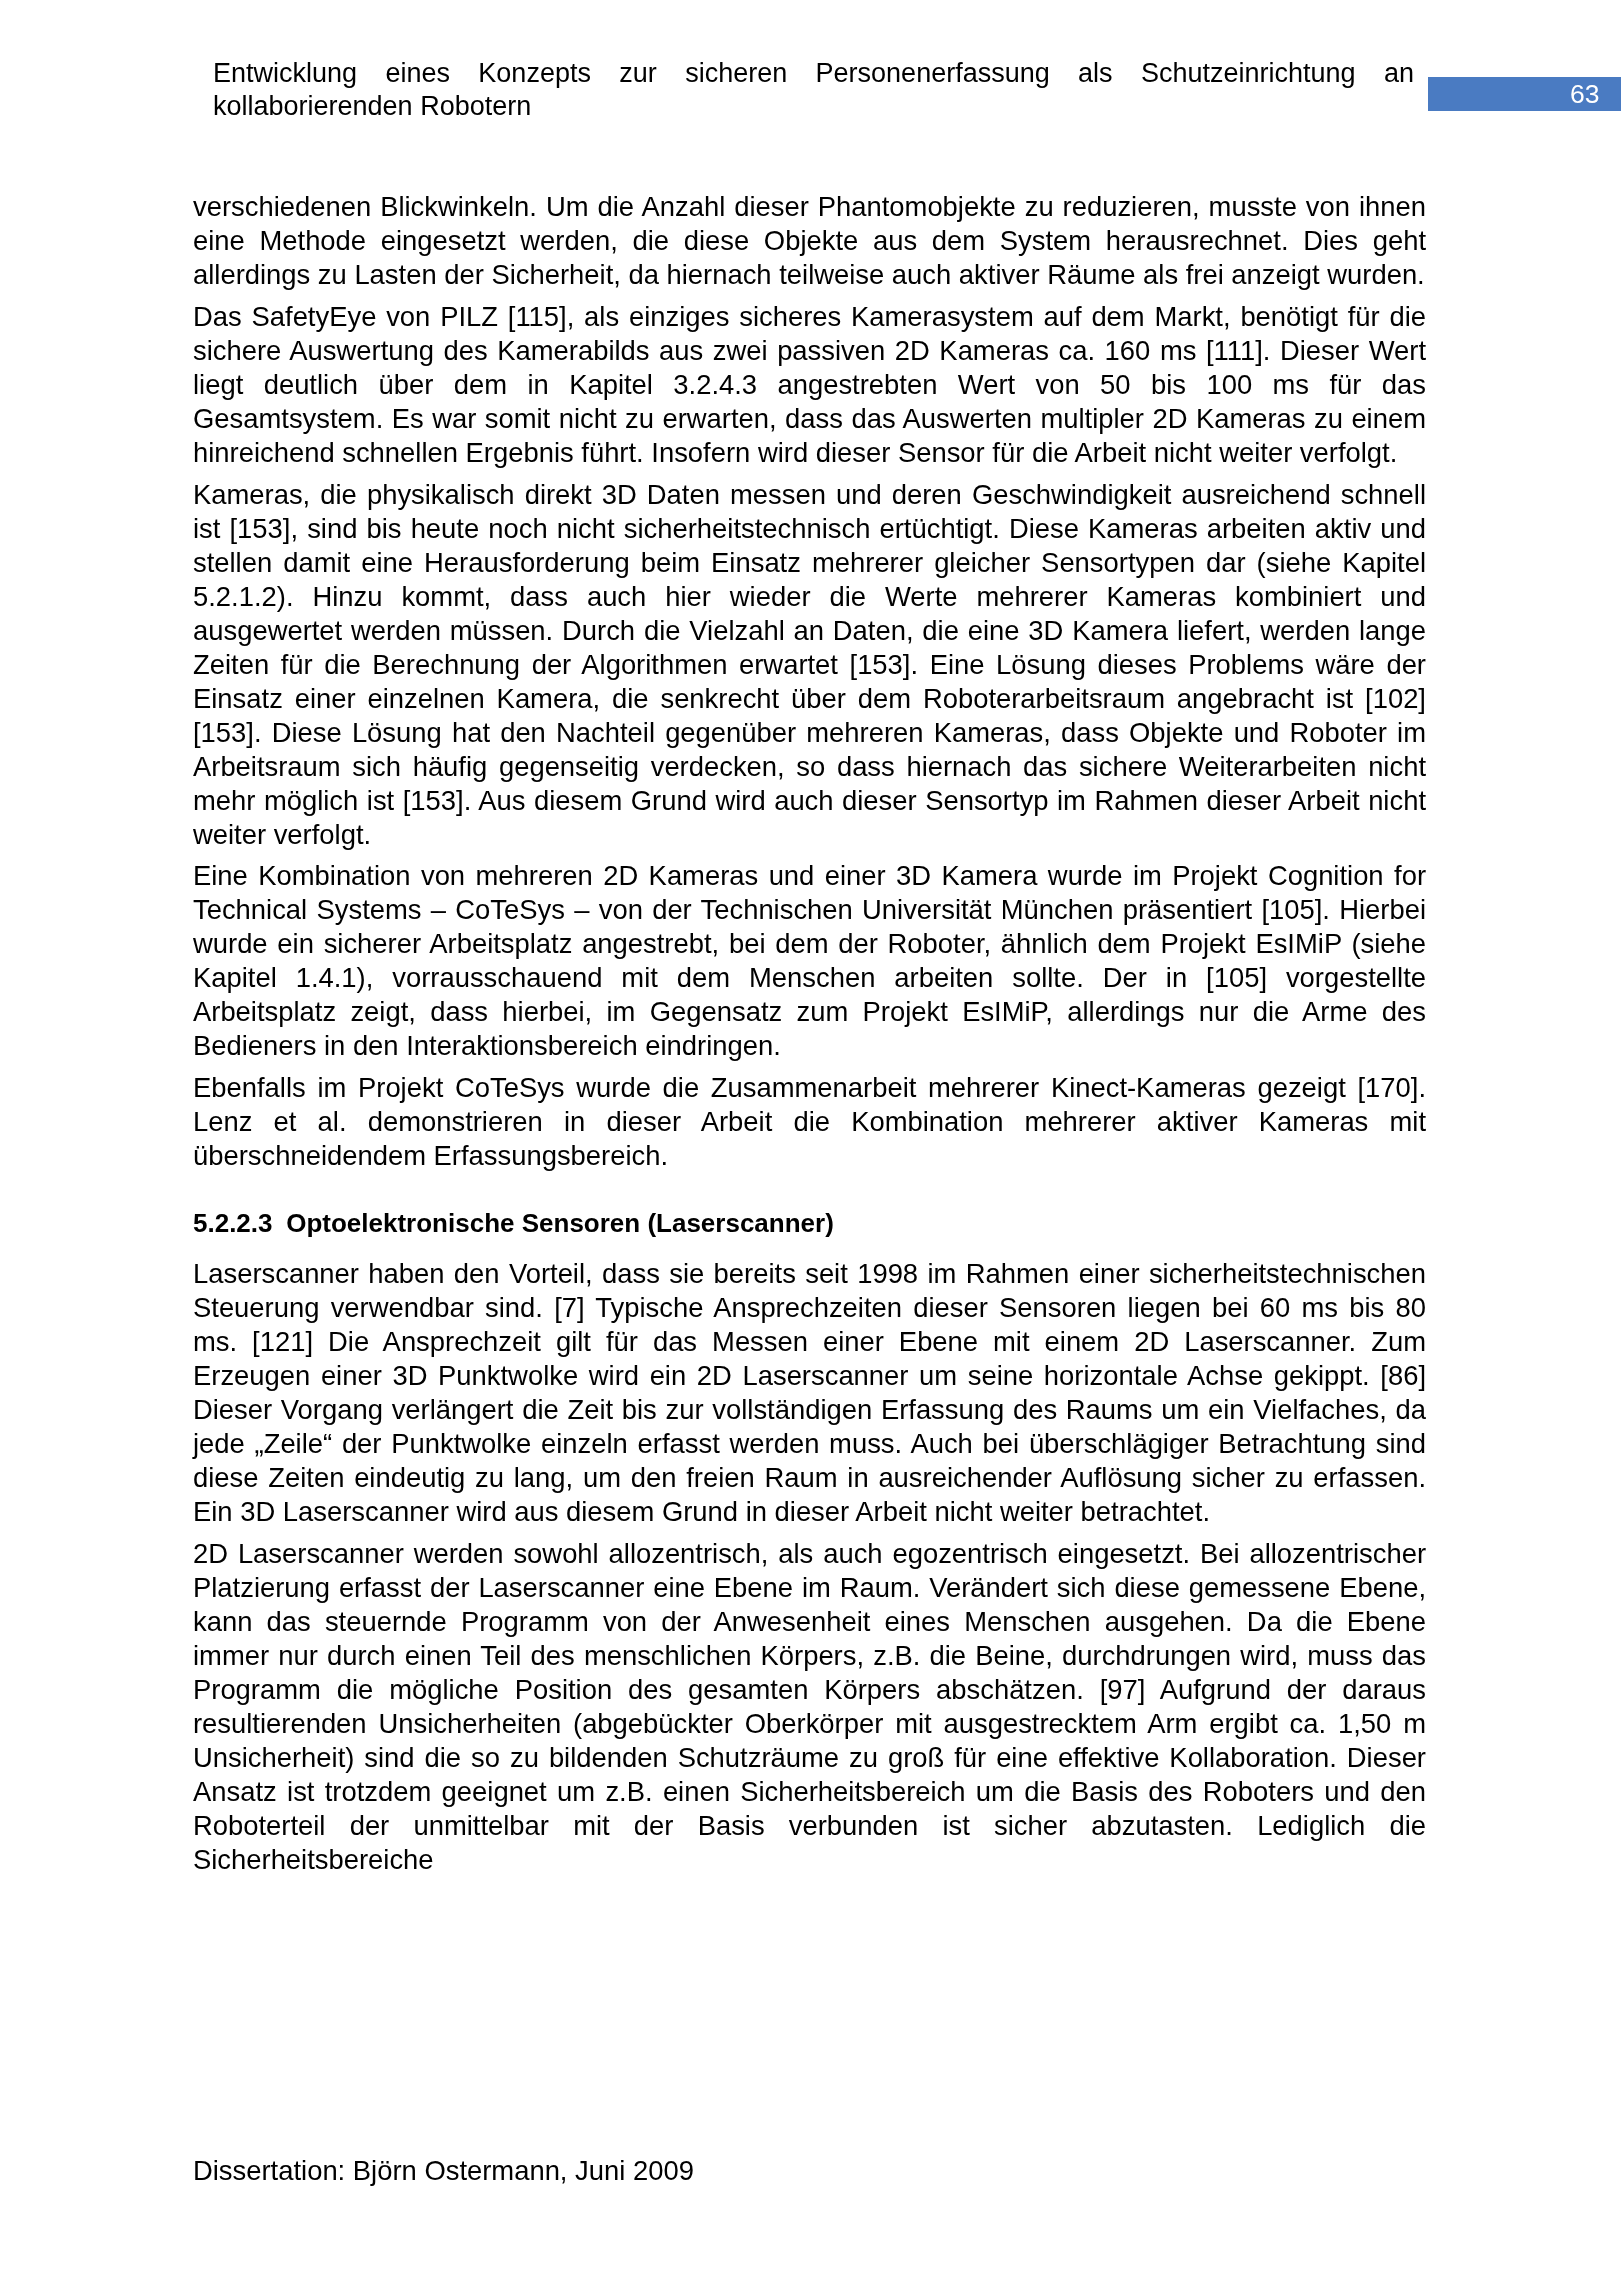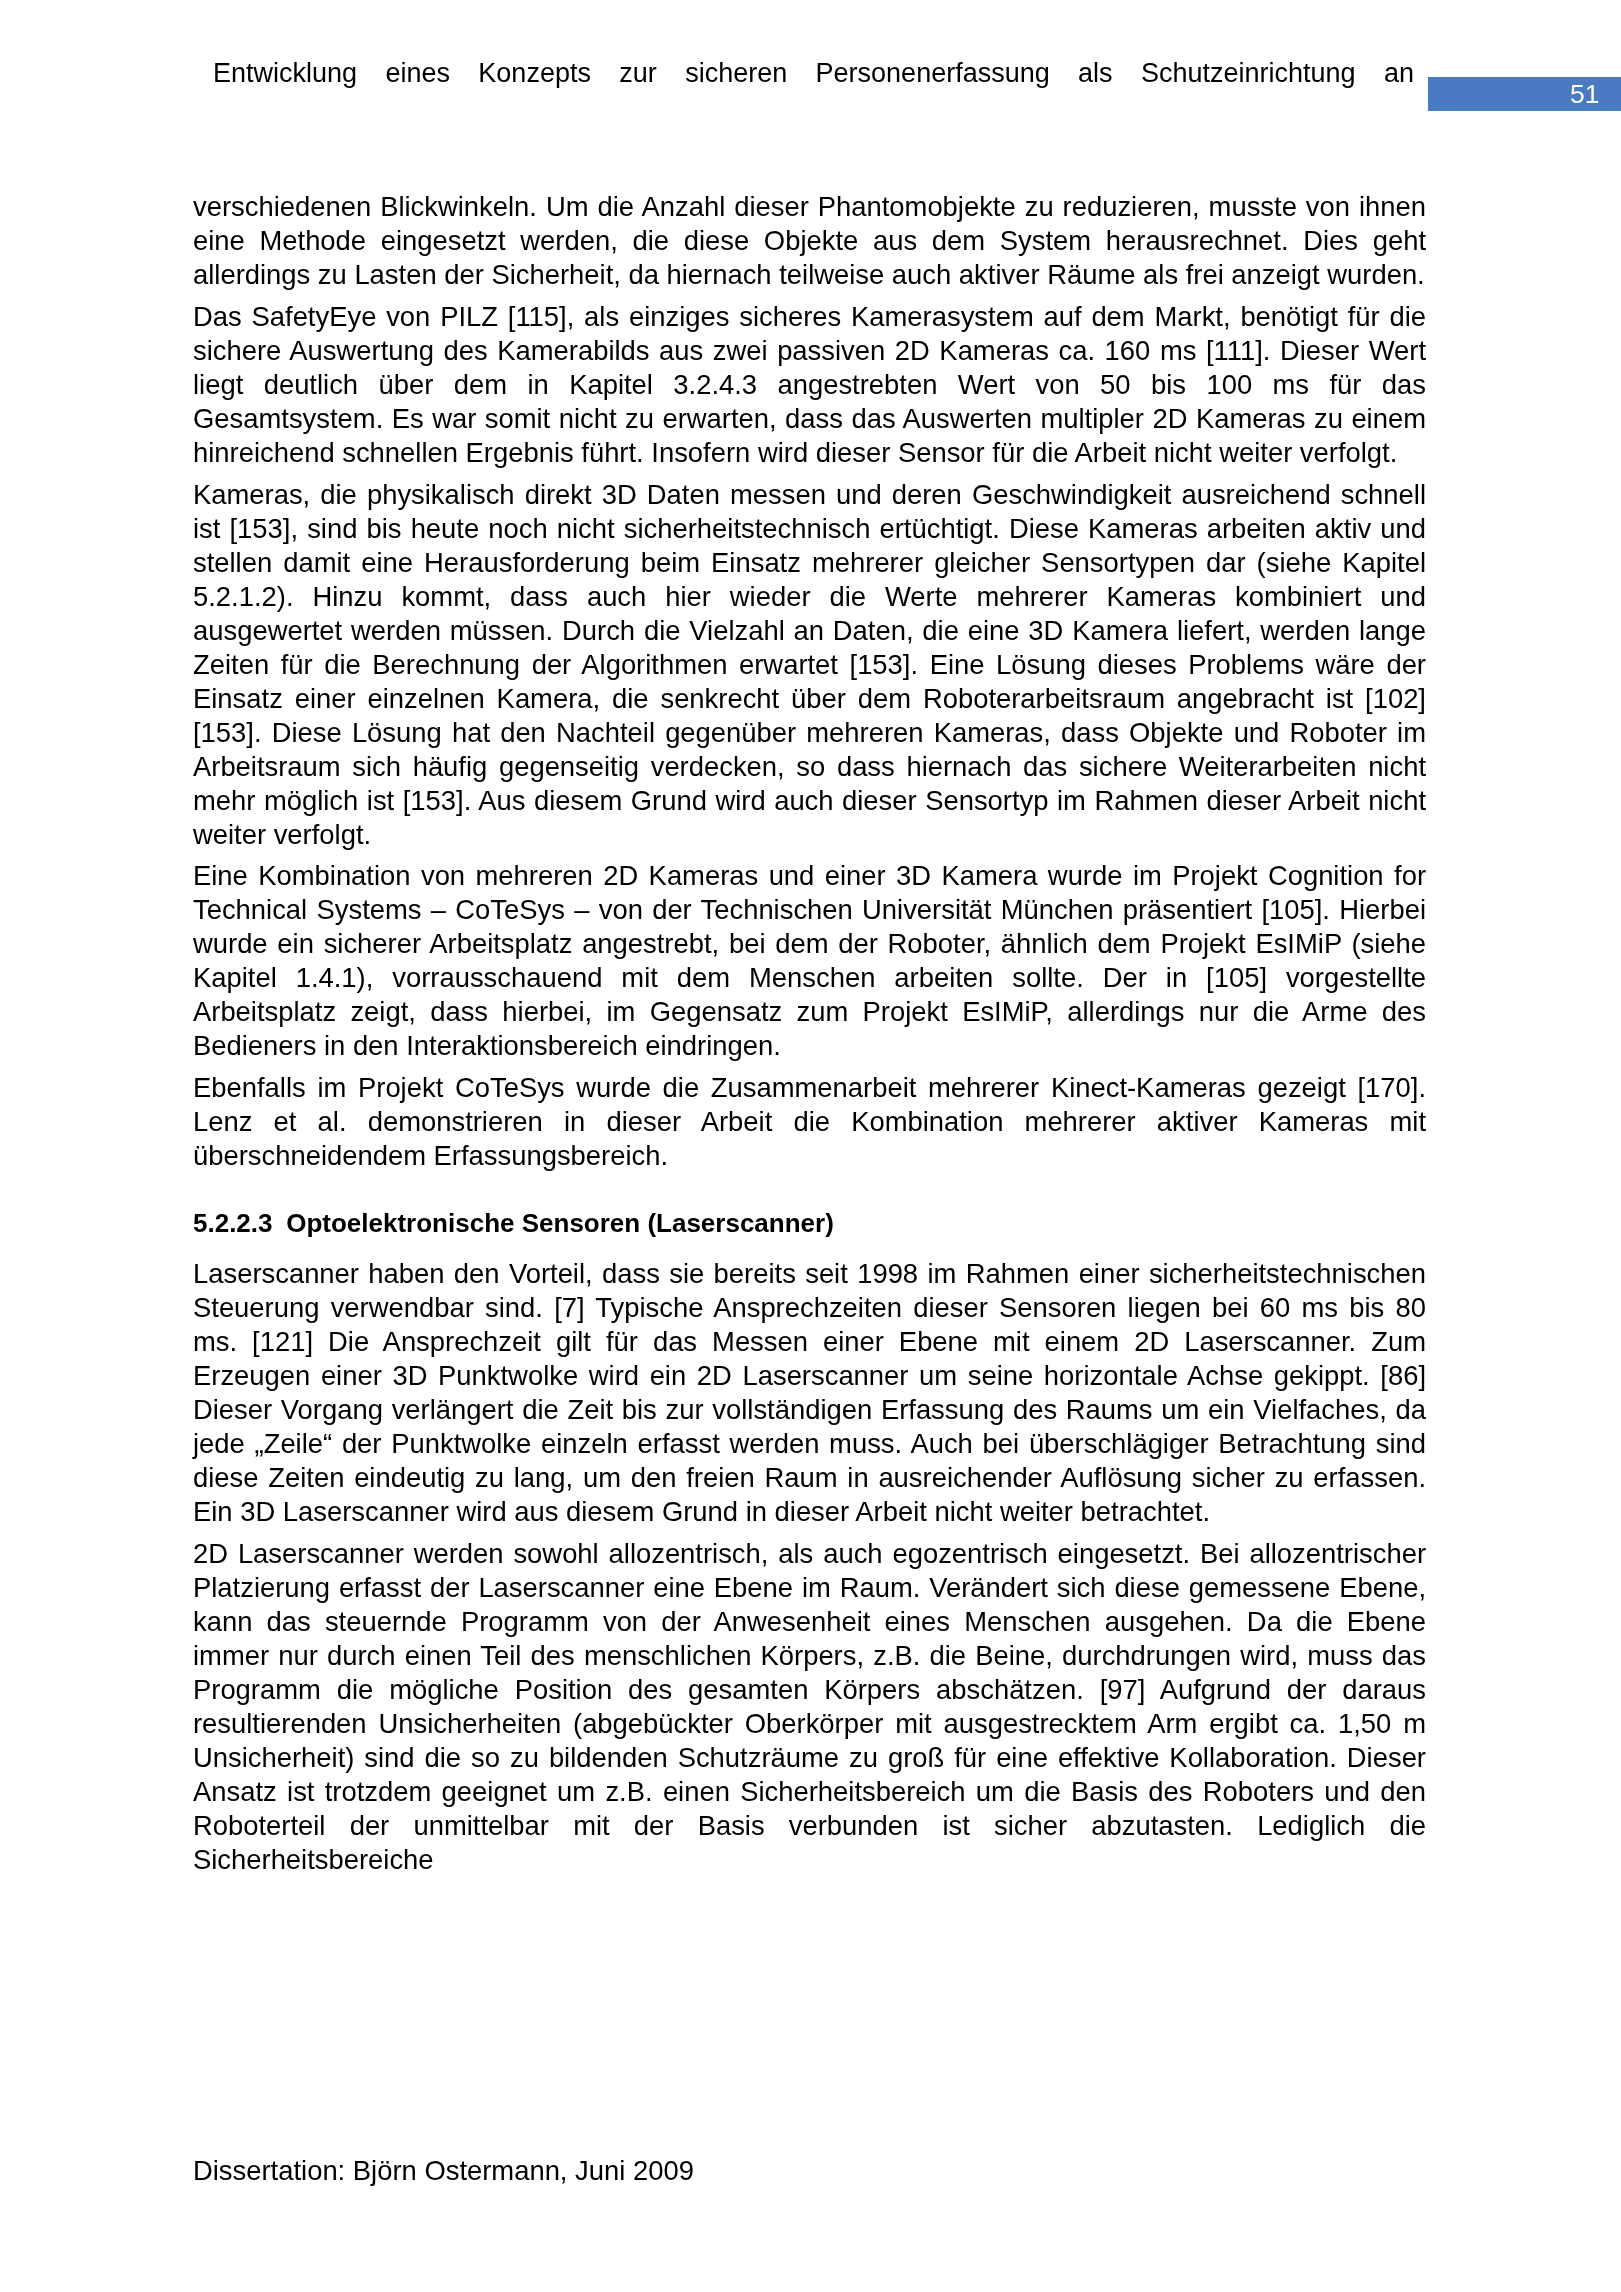--- a/index.html
+++ b/index.html
@@ -77,24 +77,25 @@
       top: 2154px;
       font-size: 27.4px;
       line-height: 34px;
     }
   </style>
 </head>
 <body>
 
 <header class="page-header">
   <span class="line1">Entwicklung eines Konzepts zur sicheren Personenerfassung als Schutzeinrichtung an</span>
+  <span class="line2">kollaborierenden Robotern</span>
 </header>
 
 <div class="page-number-badge" style="background: rgb(74, 123, 194);">
-  <span class="page-number">51</span>
+  <span class="page-number">63</span>
 </div>
 
 <main class="content">
   <p>verschiedenen Blickwinkeln. Um die Anzahl dieser Phantomobjekte zu reduzieren, musste von ihnen eine Methode eingesetzt werden, die diese Objekte aus dem System herausrechnet. Dies geht allerdings zu Lasten der Sicherheit, da hiernach teilweise auch aktiver Räume als frei anzeigt wurden.</p>
   <p>Das SafetyEye von PILZ [115], als einziges sicheres Kamerasystem auf dem Markt, benötigt für die sichere Auswertung des Kamerabilds aus zwei passiven 2D Kameras ca. 160 ms [111]. Dieser Wert liegt deutlich über dem in Kapitel 3.2.4.3 angestrebten Wert von 50 bis 100 ms für das Gesamtsystem. Es war somit nicht zu erwarten, dass das Auswerten multipler 2D Kameras zu einem hinreichend schnellen Ergebnis führt. Insofern wird dieser Sensor für die Arbeit nicht weiter verfolgt.</p>
   <p>Kameras, die physikalisch direkt 3D Daten messen und deren Geschwindigkeit ausreichend schnell ist [153], sind bis heute noch nicht sicherheitstechnisch ertüchtigt. Diese Kameras arbeiten aktiv und stellen damit eine Herausforderung beim Einsatz mehrerer gleicher Sensortypen dar (siehe Kapitel 5.2.1.2). Hinzu kommt, dass auch hier wieder die Werte mehrerer Kameras kombiniert und ausgewertet werden müssen. Durch die Vielzahl an Daten, die eine 3D Kamera liefert, werden lange Zeiten für die Berechnung der Algorithmen erwartet [153]. Eine Lösung dieses Problems wäre der Einsatz einer einzelnen Kamera, die senkrecht über dem Roboterarbeitsraum angebracht ist [102] [153]. Diese Lösung hat den Nachteil gegenüber mehreren Kameras, dass Objekte und Roboter im Arbeitsraum sich häufig gegenseitig verdecken, so dass hiernach das sichere Weiterarbeiten nicht mehr möglich ist [153]. Aus diesem Grund wird auch dieser Sensortyp im Rahmen dieser Arbeit nicht weiter verfolgt.</p>
   <p>Eine Kombination von mehreren 2D Kameras und einer 3D Kamera wurde im Projekt Cognition for Technical Systems – CoTeSys – von der Technischen Universität München präsentiert [105]. Hierbei wurde ein sicherer Arbeitsplatz angestrebt, bei dem der Roboter, ähnlich dem Projekt EsIMiP (siehe Kapitel 1.4.1), vorrausschauend mit dem Menschen arbeiten sollte. Der in [105] vorgestellte Arbeitsplatz zeigt, dass hierbei, im Gegensatz zum Projekt EsIMiP, allerdings nur die Arme des Bedieners in den Interaktionsbereich eindringen.</p>
   <p>Ebenfalls im Projekt CoTeSys wurde die Zusammenarbeit mehrerer Kinect-Kameras gezeigt [170]. Lenz et al. demonstrieren in dieser Arbeit die Kombination mehrerer aktiver Kameras mit überschneidendem Erfassungsbereich.</p>
 
   <h3>

